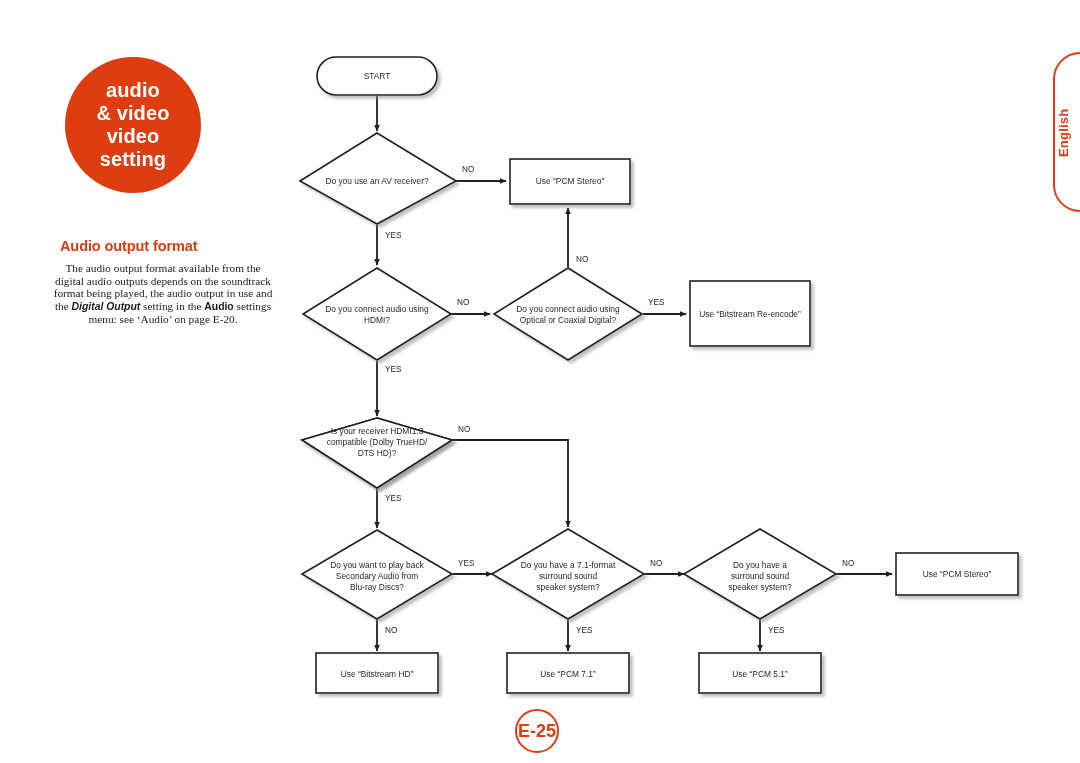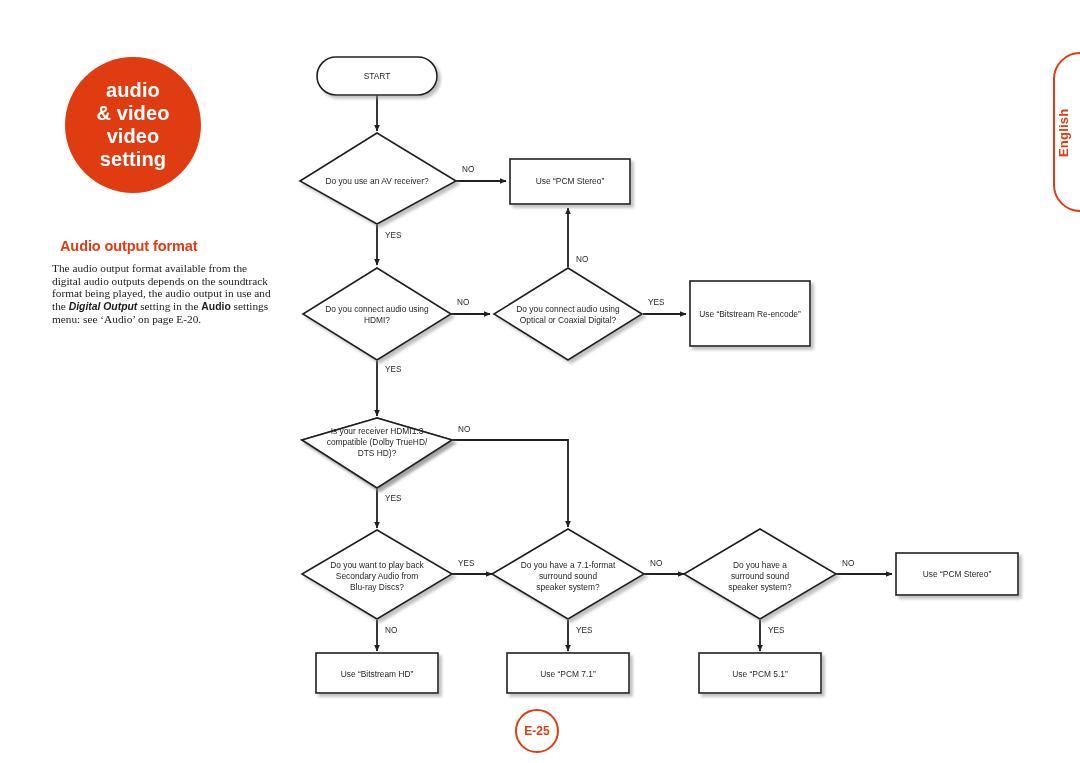--- a/index.html
+++ b/index.html
@@ -36,21 +36,21 @@
     letter-spacing:-0.1px;
     margin-left:8px;
   }
   .body-copy{
     position:absolute;left:52px;top:262px;
     width:222px;
     font-family:"Liberation Serif", serif;
     font-size:11.3px;
     line-height:12.6px;
     color:#1b1b1b;
-    text-align:left;
+    text-align:center;
   }
   .body-copy p{margin:0 0 9px 0;}
   .body-copy .bi{font-family:"Liberation Sans",sans-serif;font-weight:bold;font-style:italic;font-size:10.4px;}
   .body-copy .b{font-family:"Liberation Sans",sans-serif;font-weight:bold;font-size:10.4px;}
 
   
   .side-tab{
     position:absolute;left:1053px;top:52px;
     width:54px;height:160px;
     border:2px solid #e03c12;
@@ -67,21 +67,21 @@
     transform:rotate(180deg);
     letter-spacing:.2px;
   }
 
   
   .pagenum{
     position:absolute;left:515px;top:709px;
     width:44px;height:44px;border-radius:50%;
     border:2.5px solid #e03c12;box-sizing:border-box;
     display:flex;align-items:center;justify-content:center;
-    color:#e03c12;font-weight:bold;font-size:12px;
+    color:#e03c12;font-weight:bold;font-size:18px;
     background:#fff;
   }
 
   
   #flow{position:absolute;left:0;top:0;width:1080px;height:763px;}
   .shp{fill:#ffffff;stroke:#231f20;stroke-width:1.6;}
   .pill{fill:#ffffff;stroke:#231f20;stroke-width:1.6;}
   .conn{stroke:#231f20;stroke-width:1.8;fill:none;}
   .node-txt{
     font-family:"Liberation Sans",sans-serif;

